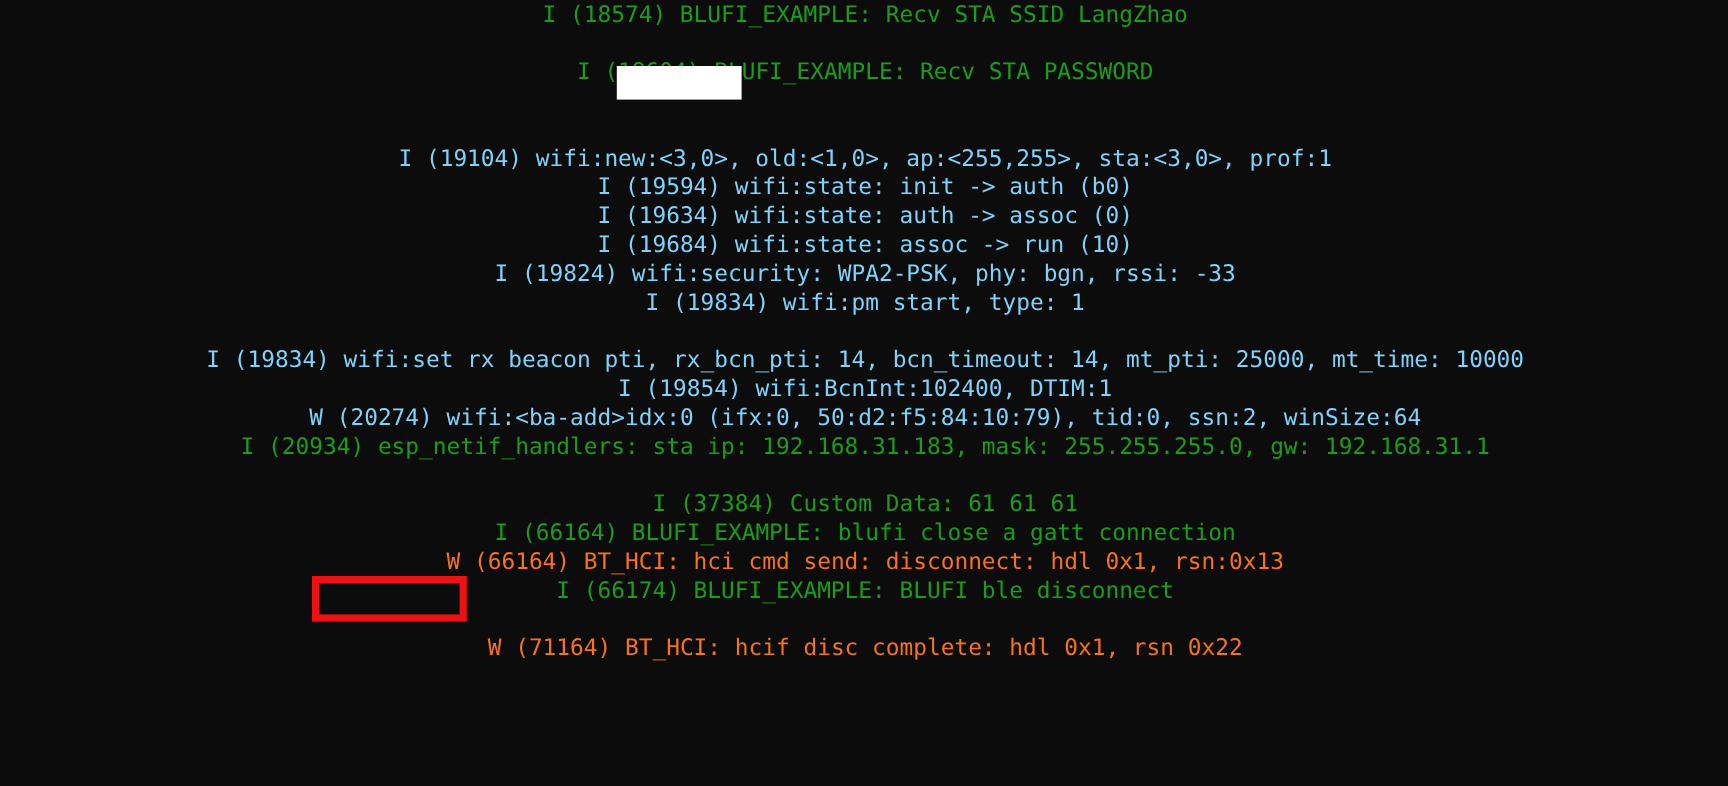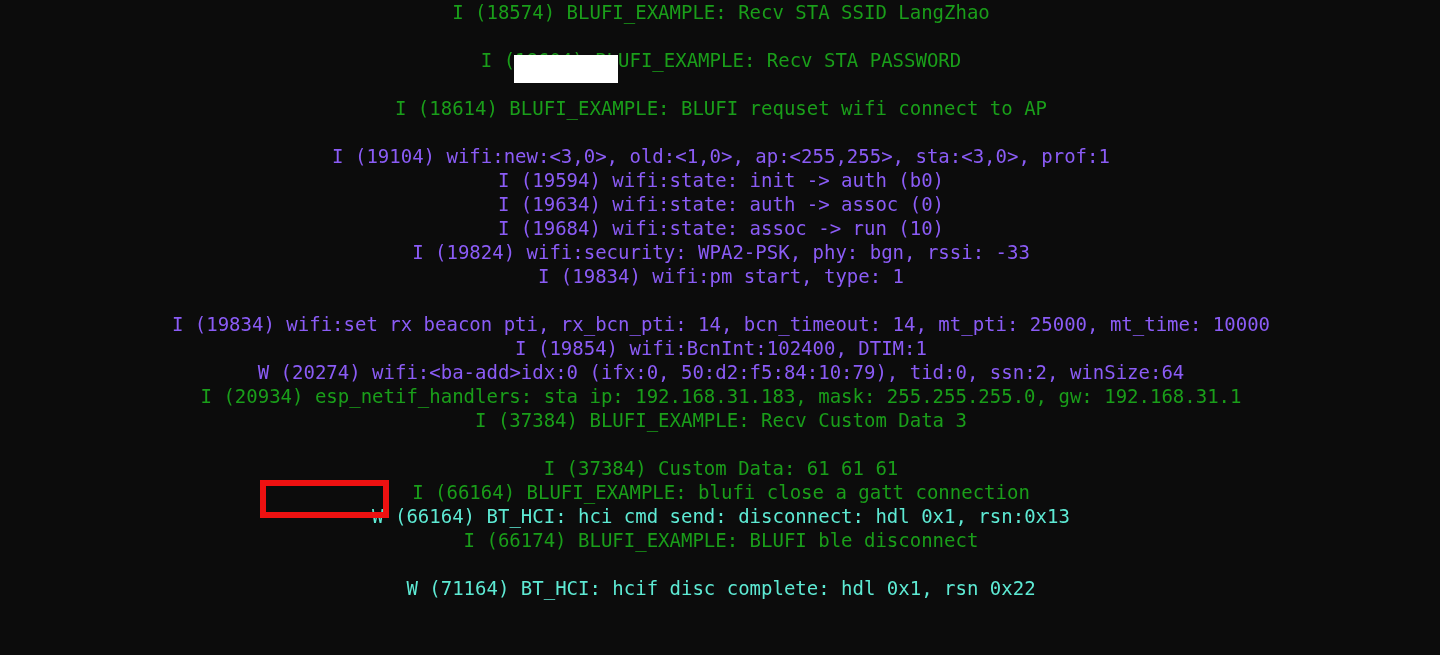--- a/index.html
+++ b/index.html
@@ -30,22 +30,22 @@
     letter-spacing: 0px;
     white-space: pre;
     padding-left: 2px;
     font-family: "DejaVu Sans Mono", "Liberation Mono", monospace;
     text-align: center;
   }
   .log-line.blank {
     height: 24px;
   }
   .c-green  { color: #1a9e1a; }
-  .c-white  { color: #8b5cf6; }
-  .c-yellow { color: #5eead4; }
+  .c-white  { color: #7dd3fc; }
+  .c-yellow { color: #f97316; }
 
   
   #password-redaction {
     position: absolute;
     left: 514px;
     top: 55px;
     width: 104px;
     height: 28px;
     background: #ffffff;
   }
@@ -76,34 +76,32 @@
 </head>
 <body>
 
 <div id="terminal">
 
   <div class="log-area">
       <div class="log-line c-green">I (18574) BLUFI_EXAMPLE: Recv STA SSID LangZhao</div>
       <div class="log-line c-green blank"></div>
       <div class="log-line c-green">I (18604) BLUFI_EXAMPLE: Recv STA PASSWORD</div>
       <div class="log-line c-green blank"></div>
-      <div class="log-line c-green">I (18614) BLUFI_EXAMPLE: BLUFI requset wifi connect to AP</div>
       <div class="log-line c-green blank"></div>
       <div class="log-line c-white">I (19104) wifi:new:&lt;3,0&gt;, old:&lt;1,0&gt;, ap:&lt;255,255&gt;, sta:&lt;3,0&gt;, prof:1</div>
       <div class="log-line c-white">I (19594) wifi:state: init -&gt; auth (b0)</div>
       <div class="log-line c-white">I (19634) wifi:state: auth -&gt; assoc (0)</div>
       <div class="log-line c-white">I (19684) wifi:state: assoc -&gt; run (10)</div>
       <div class="log-line c-white">I (19824) wifi:security: WPA2-PSK, phy: bgn, rssi: -33</div>
       <div class="log-line c-white">I (19834) wifi:pm start, type: 1</div>
       <div class="log-line c-white blank"></div>
       <div class="log-line c-white">I (19834) wifi:set rx beacon pti, rx_bcn_pti: 14, bcn_timeout: 14, mt_pti: 25000, mt_time: 10000</div>
       <div class="log-line c-white">I (19854) wifi:BcnInt:102400, DTIM:1</div>
       <div class="log-line c-white">W (20274) wifi:&lt;ba-add&gt;idx:0 (ifx:0, 50:d2:f5:84:10:79), tid:0, ssn:2, winSize:64</div>
       <div class="log-line c-green">I (20934) esp_netif_handlers: sta ip: 192.168.31.183, mask: 255.255.255.0, gw: 192.168.31.1</div>
-      <div class="log-line c-green">I (37384) BLUFI_EXAMPLE: Recv Custom Data 3</div>
       <div class="log-line c-green blank"></div>
       <div class="log-line c-green">I (37384) Custom Data: 61 61 61</div>
       <div class="log-line c-green">I (66164) BLUFI_EXAMPLE: blufi close a gatt connection</div>
       <div class="log-line c-yellow">W (66164) BT_HCI: hci cmd send: disconnect: hdl 0x1, rsn:0x13</div>
       <div class="log-line c-green">I (66174) BLUFI_EXAMPLE: BLUFI ble disconnect</div>
       <div class="log-line c-green blank"></div>
       <div class="log-line c-yellow">W (71164) BT_HCI: hcif disc complete: hdl 0x1, rsn 0x22</div>
     </div>
 
   <div id="password-redaction"></div>

